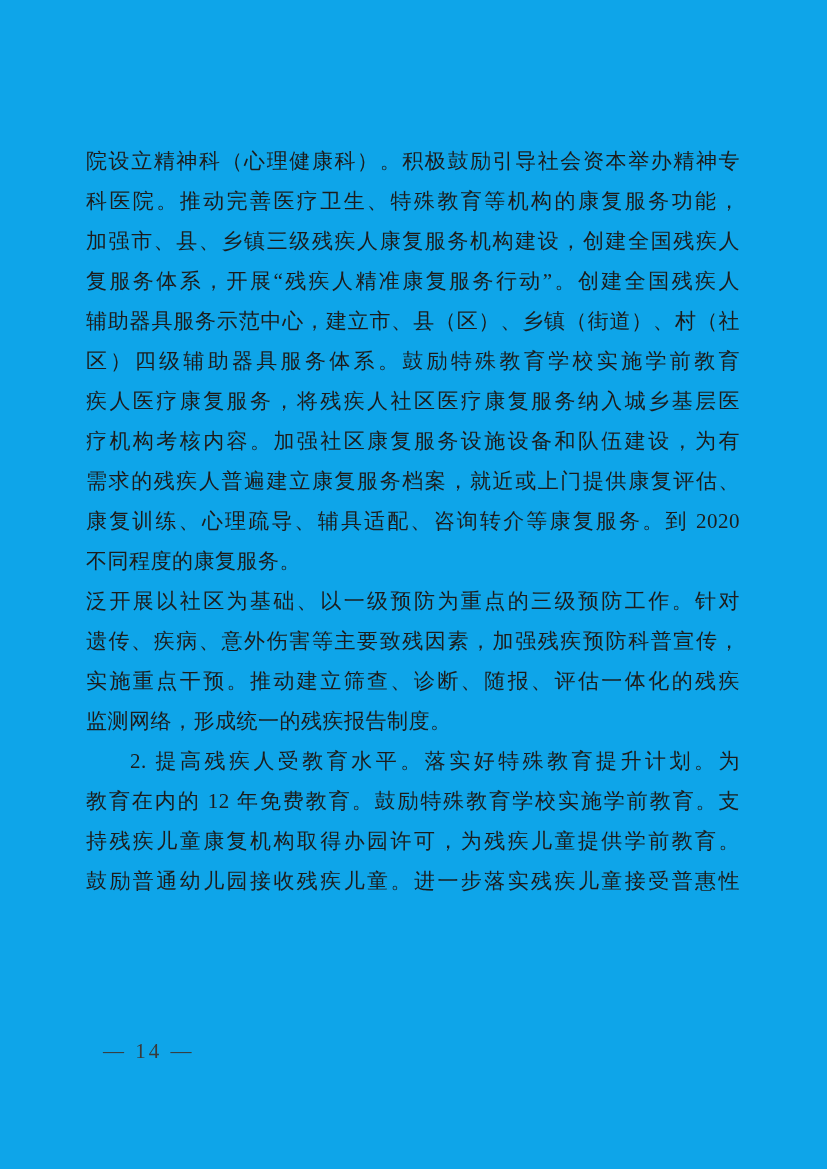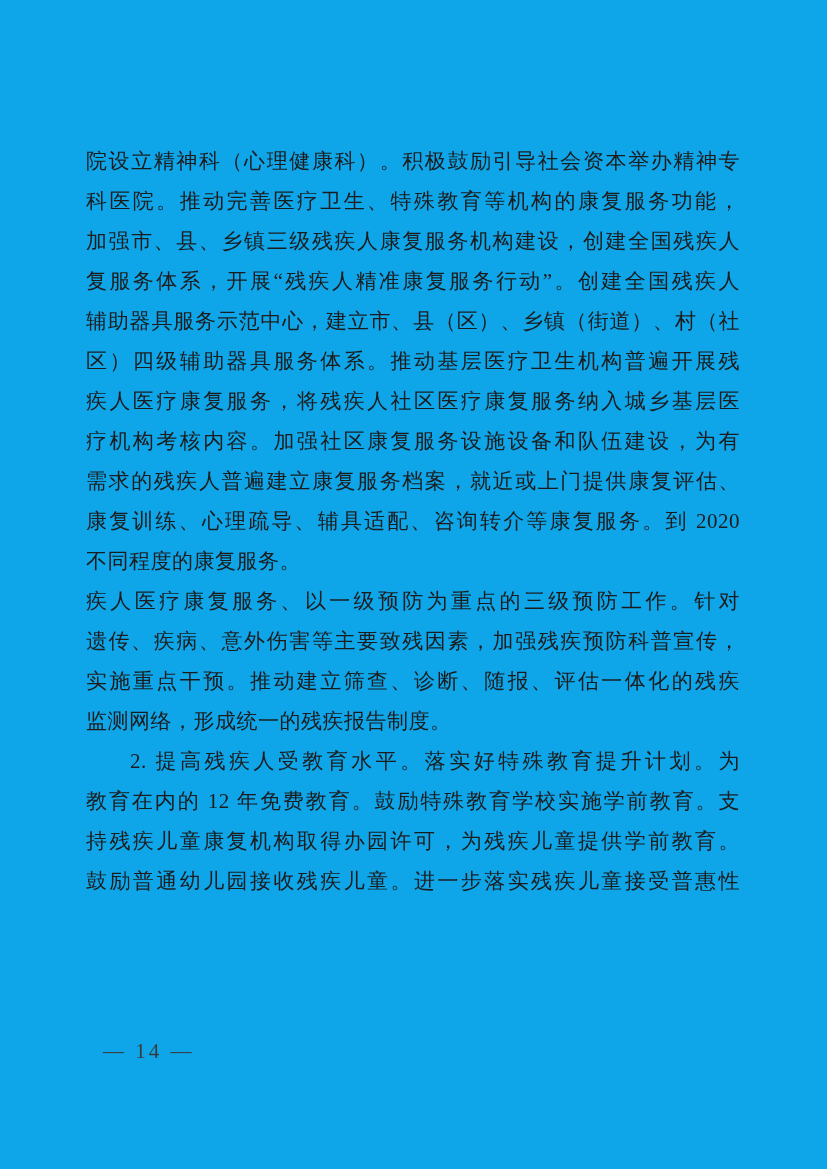--- a/index.html
+++ b/index.html
@@ -54,27 +54,27 @@
 </head>
 <body>
 
 <div class="page">
   <div class="textblock">
     <div class="line">院设立精神科（心理健康科）。积极鼓励引导社会资本举办精神专</div>
     <div class="line">科医院。推动完善医疗卫生、特殊教育等机构的康复服务功能，</div>
     <div class="line">加强市、县、乡镇三级残疾人康复服务机构建设，创建全国残疾人</div>
     <div class="line">复服务体系，开展“残疾人精准康复服务行动”。创建全国残疾人</div>
     <div class="line">辅助器具服务示范中心，建立市、县（区）、乡镇（街道）、村（社</div>
-    <div class="line">区）四级辅助器具服务体系。推动基层医疗卫生机构普遍开展残</div>
+    <div class="line">区）四级辅助器具服务体系。鼓励特殊教育学校实施学前教育</div>
     <div class="line">疾人医疗康复服务，将残疾人社区医疗康复服务纳入城乡基层医</div>
     <div class="line">疗机构考核内容。加强社区康复服务设施设备和队伍建设，为有</div>
     <div class="line">需求的残疾人普遍建立康复服务档案，就近或上门提供康复评估、</div>
     <div class="line">康复训练、心理疏导、辅具适配、咨询转介等康复服务。到 2020</div>
     <div class="line para-end">不同程度的康复服务。</div>
-    <div class="line">疾人医疗康复服务、以一级预防为重点的三级预防工作。针对</div>
+    <div class="line">泛开展以社区为基础、以一级预防为重点的三级预防工作。针对</div>
     <div class="line">遗传、疾病、意外伤害等主要致残因素，加强残疾预防科普宣传，</div>
     <div class="line">实施重点干预。推动建立筛查、诊断、随报、评估一体化的残疾</div>
     <div class="line para-end">监测网络，形成统一的残疾报告制度。</div>
     <div class="line indent">2. 提高残疾人受教育水平。落实好特殊教育提升计划。为</div>
     <div class="line">教育在内的 12 年免费教育。鼓励特殊教育学校实施学前教育。支</div>
     <div class="line">持残疾儿童康复机构取得办园许可，为残疾儿童提供学前教育。</div>
     <div class="line">鼓励普通幼儿园接收残疾儿童。进一步落实残疾儿童接受普惠性</div>
   </div>
   <div class="page-number">— 14 —</div>
 </div>

